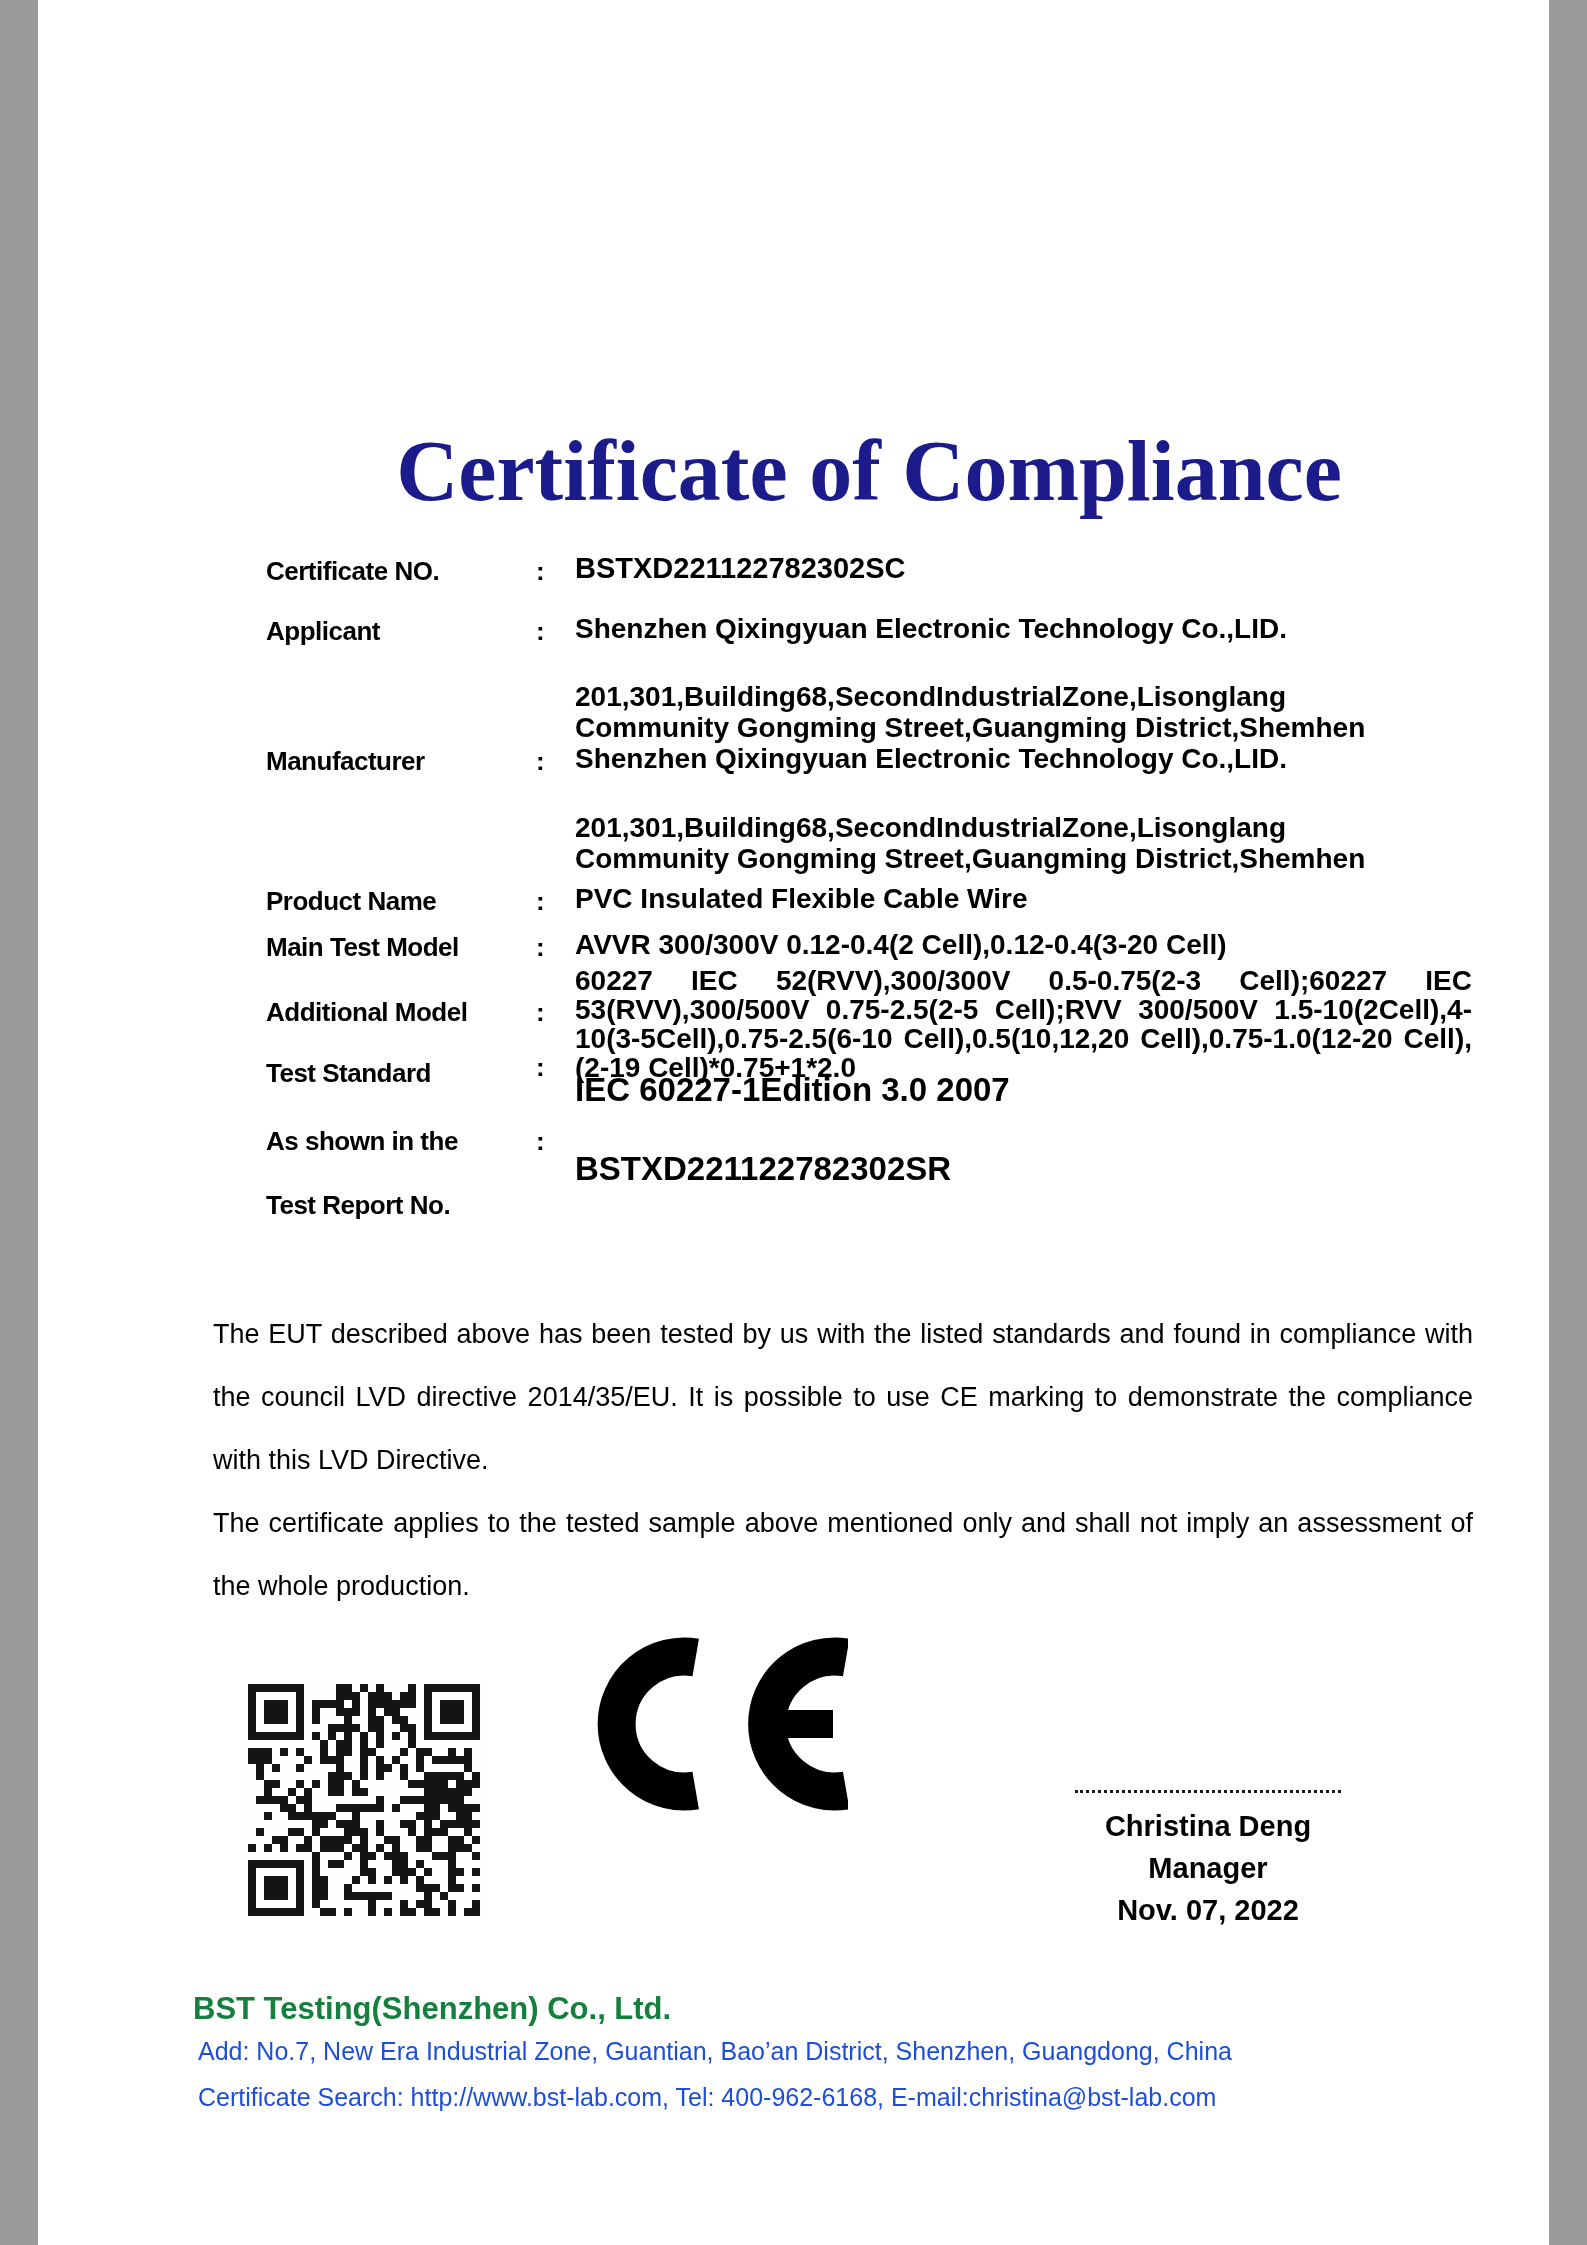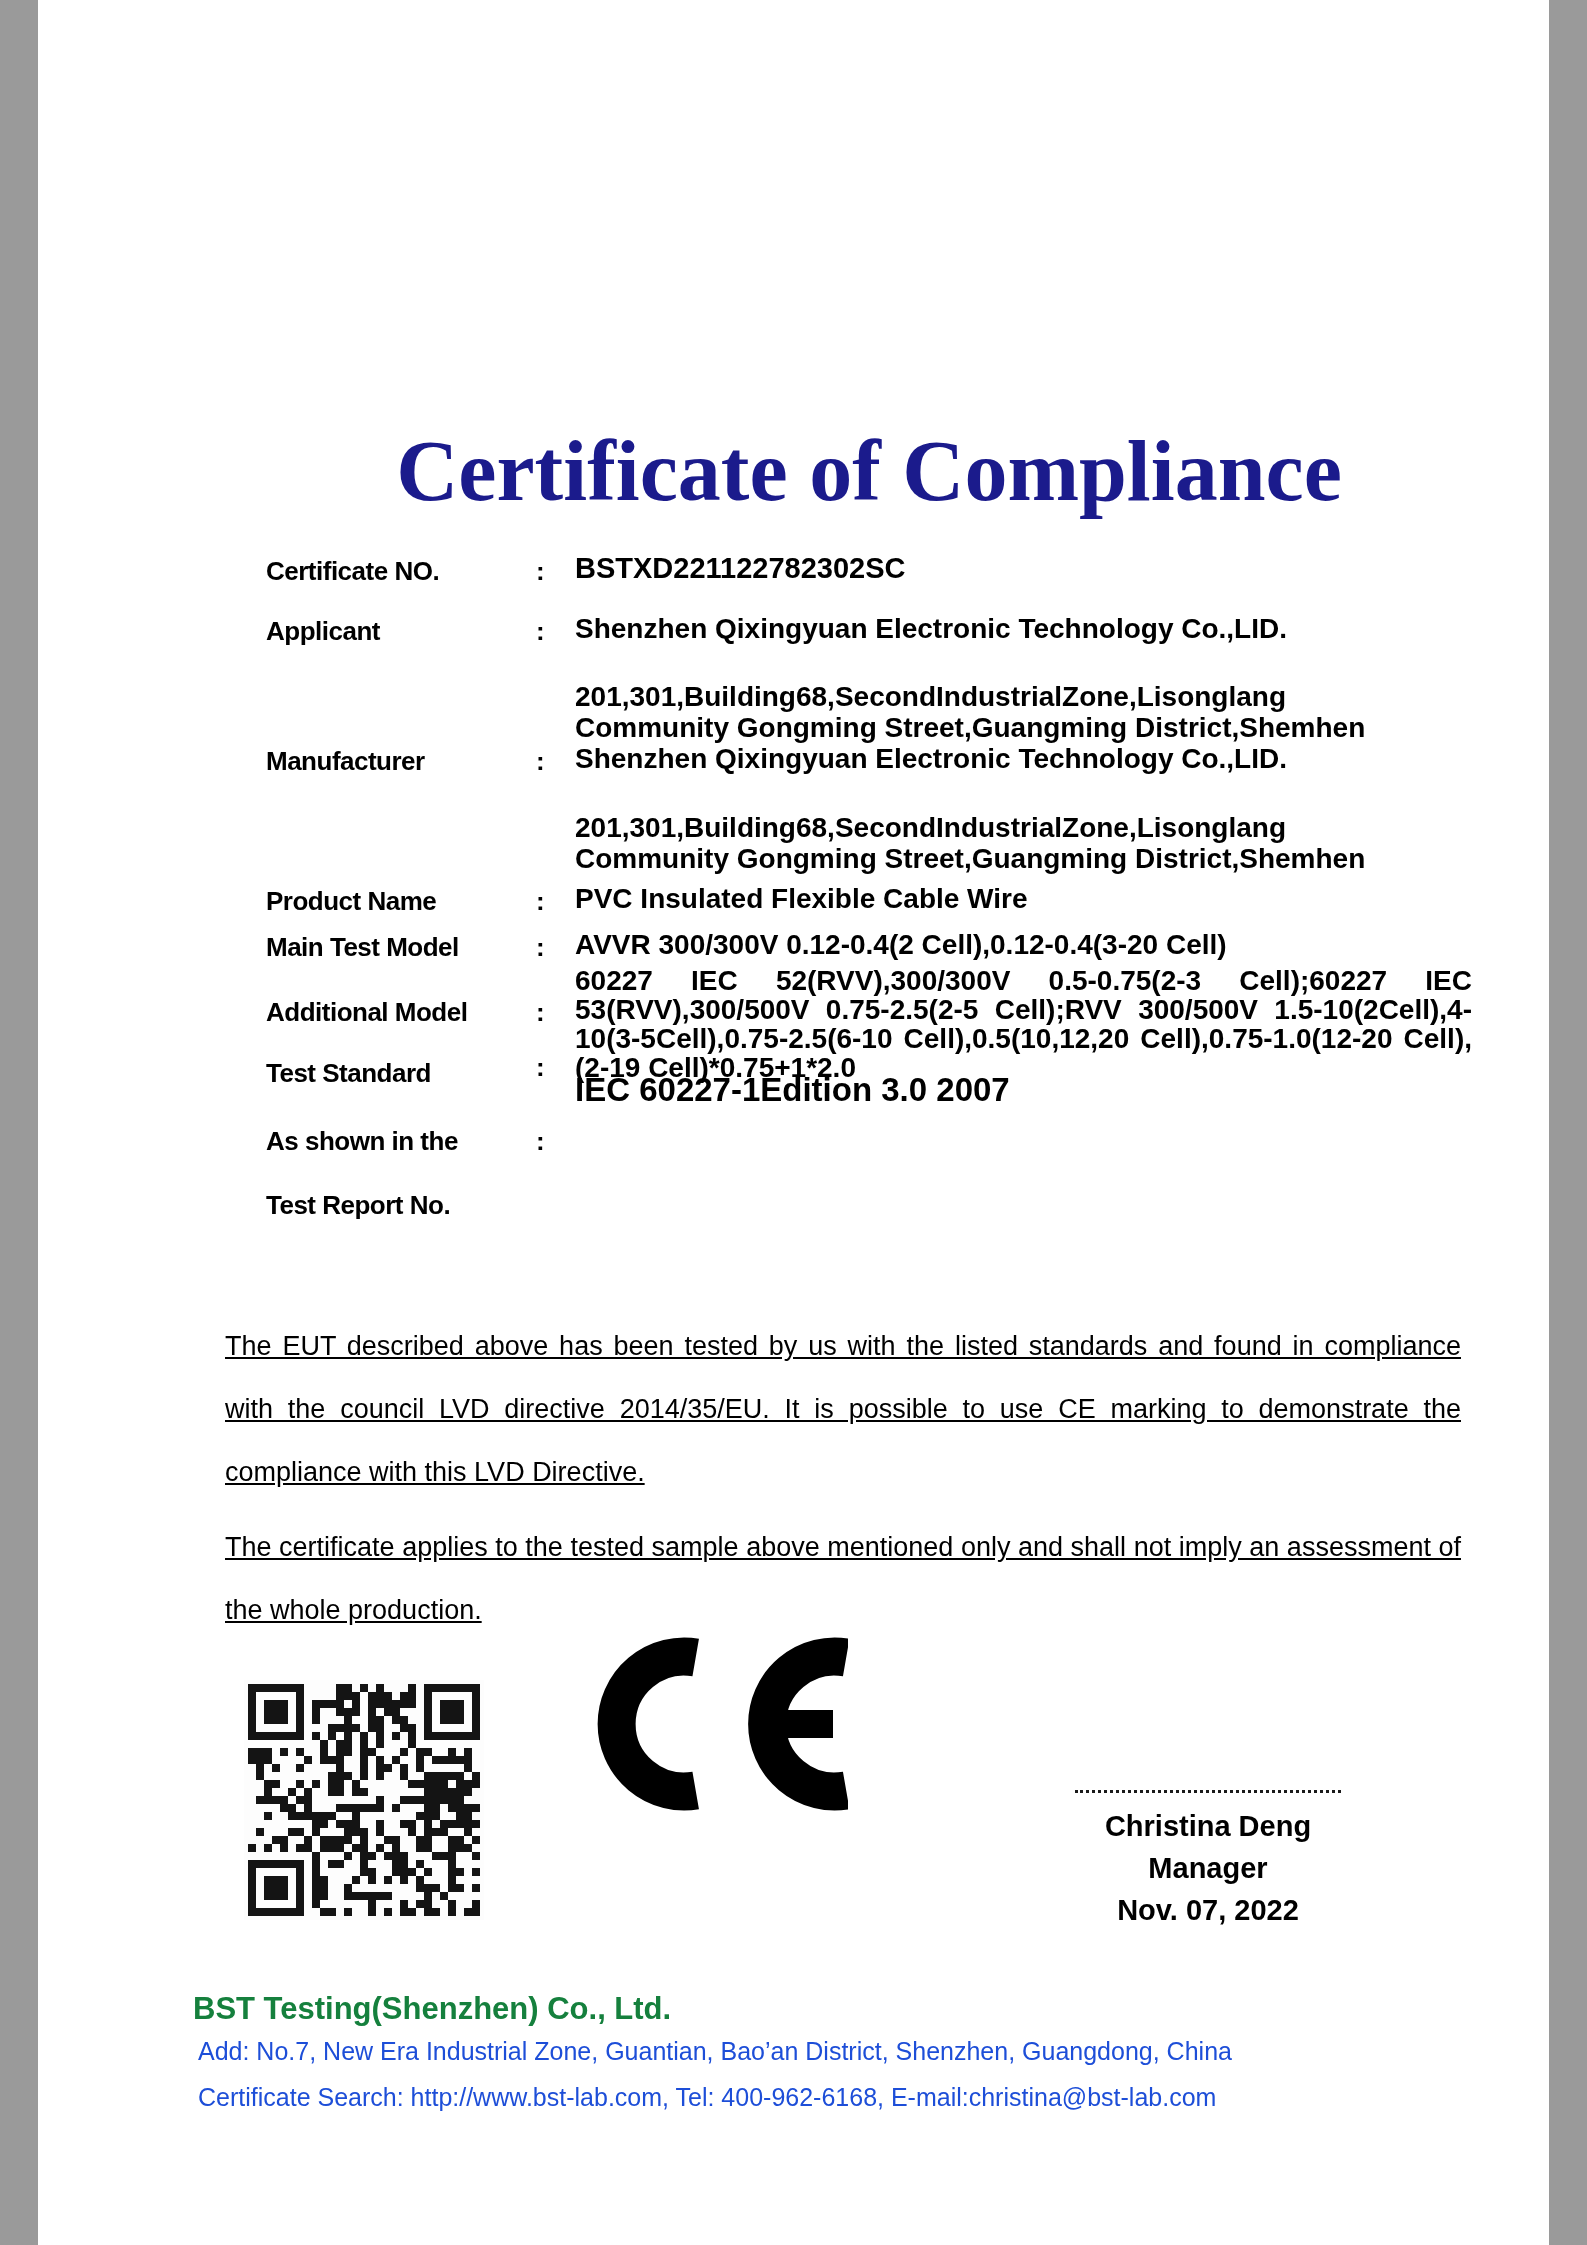--- a/index.html
+++ b/index.html
@@ -51,21 +51,21 @@
     left:537px;width:897px;
     font-weight:bold;font-size:28px;line-height:29px;
     text-align:justify;
     white-space:normal;
   }
   .body-text{
     left:175px;top:1303px;width:1260px;
     font-size:27px;line-height:63px;
     text-align:justify;
   }
-  .body-text p{margin:12px;padding:0;text-decoration:underline;}
+  .body-text p{margin:0;padding:0;}
   .qr-box{
     left:206px;top:1680px;width:240px;height:240px;
     background:#fdfdfd;
     display:flex;align-items:center;justify-content:center;
   }
   .ce-box{left:558px;top:1637px;width:252px;height:174px;}
   .sig-block{
     left:1010px;top:1790px;width:320px;
     text-align:center;
   }
@@ -131,20 +131,21 @@
   <div class="abs lbl" style="top:997px;">Additional Model</div>
   <div class="abs colon" style="top:997px;">:</div>
   <div class="abs val-sm" style="top:966px;">60227 IEC 52(RVV),300/300V 0.5-0.75(2-3 Cell);60227 IEC 53(RVV),300/500V 0.75-2.5(2-5 Cell);RVV 300/500V 1.5-10(2Cell),4-10(3-5Cell),0.75-2.5(6-10 Cell),0.5(10,12,20 Cell),0.75-1.0(12-20 Cell),(2-19 Cell)*0.75+1*2.0</div>
 
   <div class="abs lbl" style="top:1058px;">Test Standard</div>
   <div class="abs colon" style="top:1052px;">:</div>
   <div class="abs val-lg" style="top:1071px;">IEC 60227-1Edition 3.0 2007</div>
 
   <div class="abs lbl" style="top:1126px;">As shown in the</div>
   <div class="abs colon" style="top:1126px;">:</div>
+  <div class="abs val-lg" style="top:1150px;">BSTXD221122782302SR</div>
   <div class="abs lbl" style="top:1190px;">Test Report No.</div>
 
   <div class="abs body-text">
     <p>The EUT described above has been tested by us with the listed standards and found in compliance with the council LVD directive 2014/35/EU. It is possible to use CE marking to demonstrate the compliance with this LVD Directive.</p>
     <p>The certificate applies to the tested sample above mentioned only and shall not imply an assessment of the whole production.</p>
   </div>
 
   <div class="abs qr-box" id="qr">
       <svg width="232" height="232">
         <rect x="88" y="0" width="8" height="8" fill="#141414"></rect>

